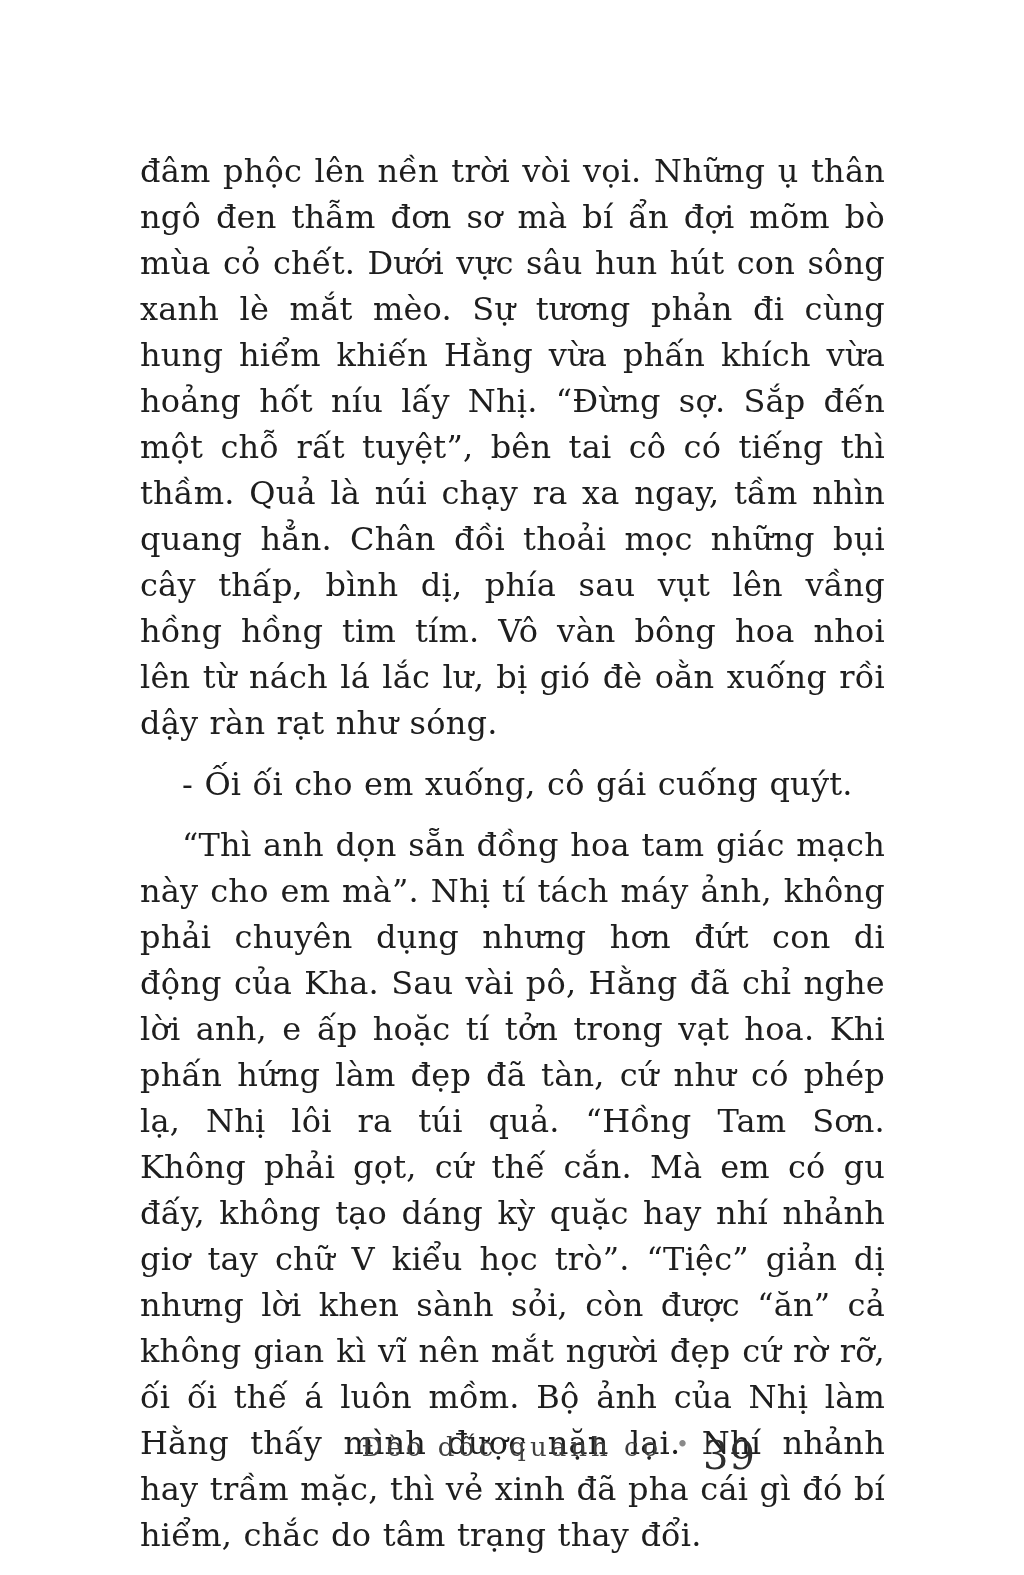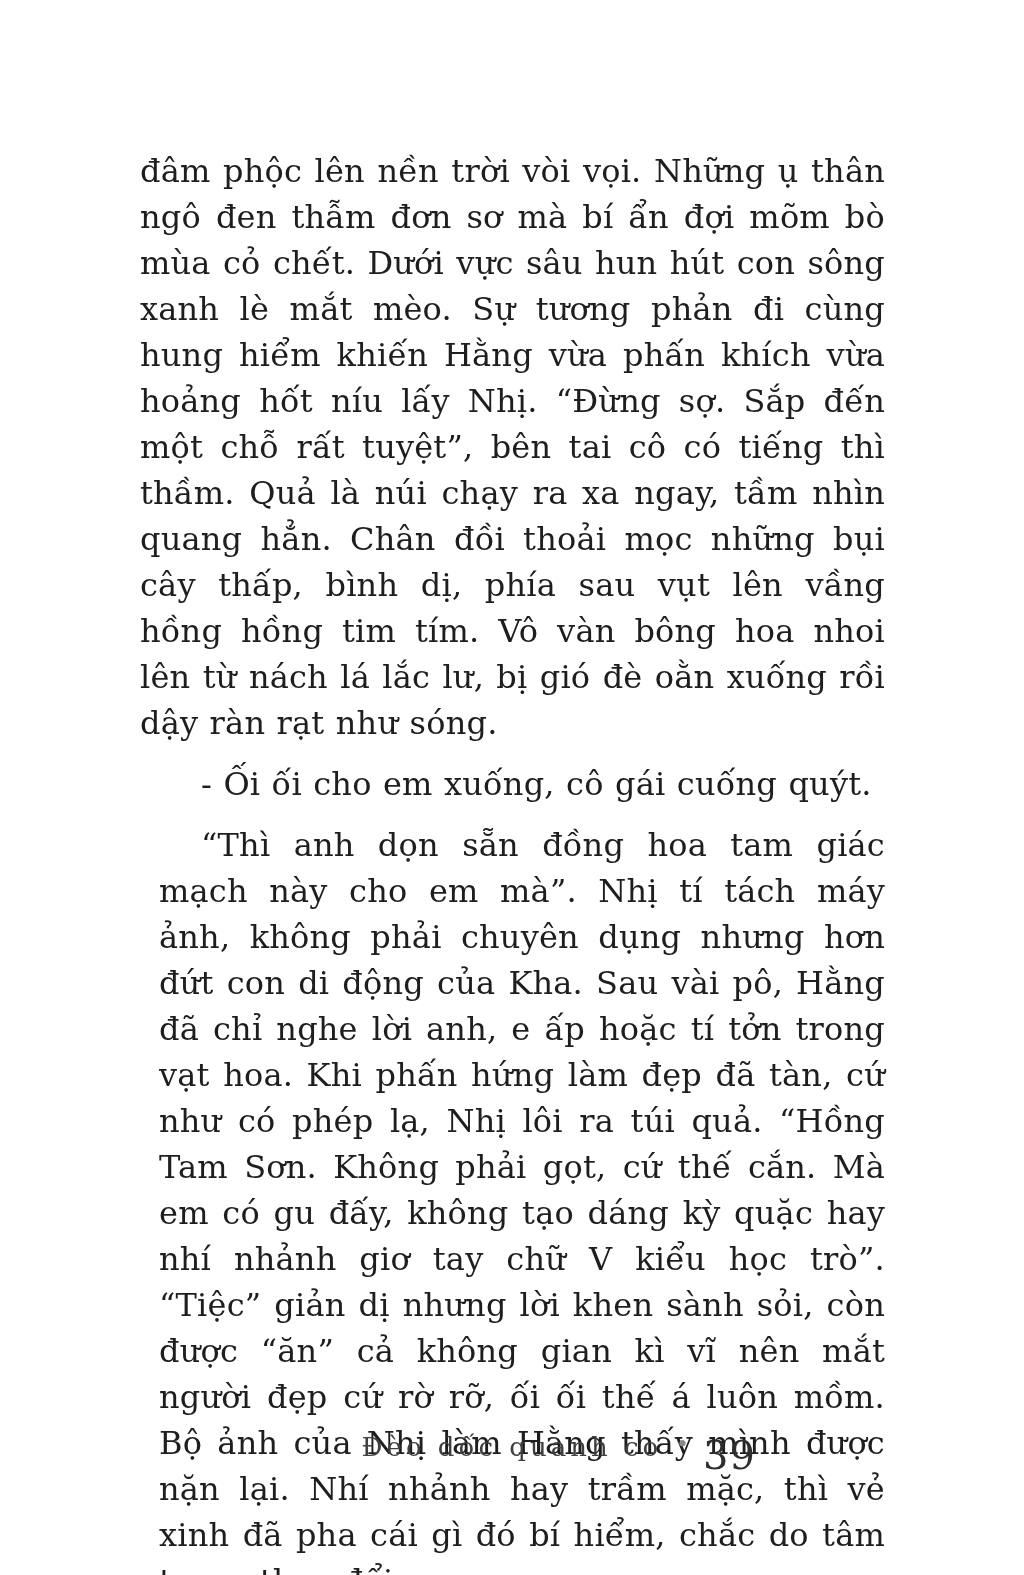--- a/index.html
+++ b/index.html
@@ -26,21 +26,20 @@
     margin: 0 0 15px 0;
     font-size: 32px;
     line-height: 46px;
     text-align: justify;
     text-justify: inter-word;
     letter-spacing: 0.2px;
     word-spacing: 1px;
   }
   .text-block p.indent {
     text-indent: 42px;
-    margin-left: 19px;
   }
   .footer {
     position: absolute;
     right: 140px;
     top: 1432px;
     display: flex;
     align-items: flex-start;
     gap: 14px;
     color: #3f3f3f;
   }

